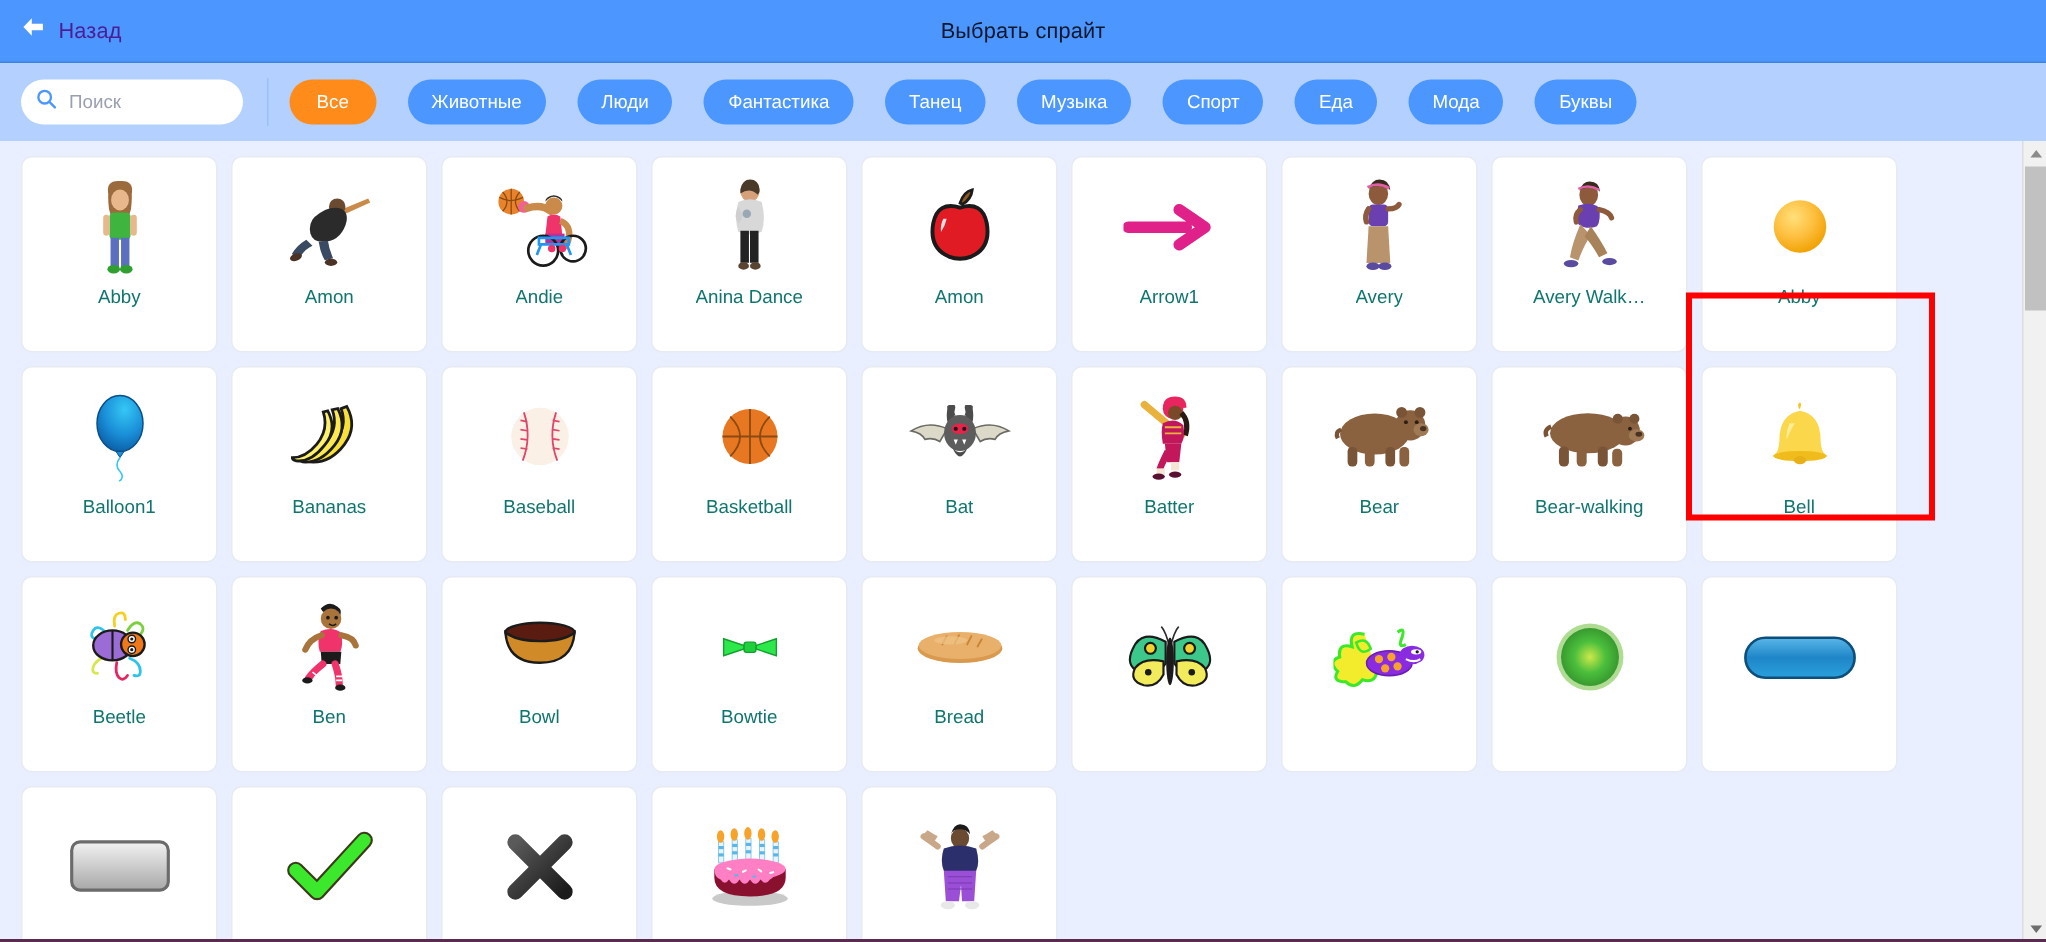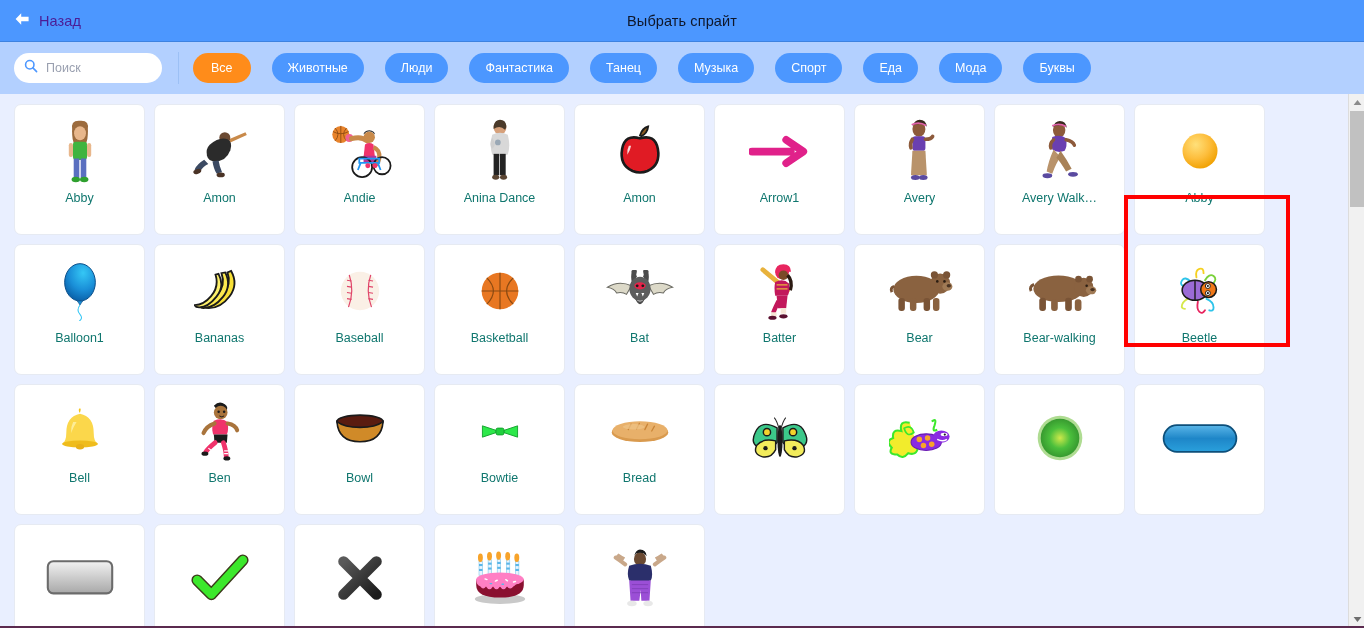--- a/index.html
+++ b/index.html
@@ -499,51 +499,51 @@
  <rect x="38" y="42" width="9" height="16" rx="4" fill="#8a6240"></rect>
  <rect x="57" y="40" width="9" height="18" rx="4" fill="#7a5436"></rect>
  <rect x="70" y="42" width="9" height="16" rx="4" fill="#8a6240"></rect>
  <path d="M15 22 q-7 3 -4 9" stroke="#7a5436" stroke-width="4" fill="none"></path>
 </svg>
           </div>
           <div class="card-label">Bear-walking</div>
         </div>
         <div class="card">
           <div class="card-art">
+            <svg viewBox="0 0 70 70" width="48" height="48">
+ <path d="M35 8 q2 -5 0 -6 q-3 1 -1 6z" fill="#f5c518"></path>
+ <path d="M35 10 q-20 4 -20 28 q0 12 -6 16 h52 q-6 -4 -6 -16 q0 -24 -20 -28z" fill="#fbd74b"></path>
+ <ellipse cx="35" cy="54" rx="26" ry="5" fill="#efbc1c"></ellipse>
+ <ellipse cx="35" cy="58" rx="6" ry="4" fill="#e8b018"></ellipse>
+ <path d="M25 22 q-4 8 -3 16 q4 -10 8 -16z" fill="#fdf0a0" opacity=".9"></path>
+</svg>
+          </div>
+          <div class="card-label">Bell</div>
+        </div>
+        <div class="card">
+          <div class="card-art">
             <svg viewBox="0 0 70 70" width="50" height="50">
  <g stroke-width="2.6" fill="none" stroke-linecap="round">
   <path d="M22 22 q-8 -8 -12 -2 q-4 6 2 8" stroke="#2ec4ea"></path>
   <path d="M30 16 q-2 -10 4 -12 q6 -2 6 6" stroke="#f5d020"></path>
   <path d="M42 20 q6 -10 12 -6 q5 4 0 10" stroke="#7ad13a"></path>
   <path d="M22 44 q-10 4 -12 10 q-2 6 4 6" stroke="#d6e84a"></path>
   <path d="M32 50 q-2 10 2 14 q4 4 8 -2" stroke="#e8255f"></path>
   <path d="M44 46 q10 4 10 12 q0 6 -6 4" stroke="#2ec4ea"></path>
  </g>
  <ellipse cx="28" cy="34" rx="18" ry="14" fill="#9b6bd6" stroke="#1b1b1b" stroke-width="2.2"></ellipse>
  <path d="M28 20 v28" stroke="#1b1b1b" stroke-width="2"></path>
  <circle cx="47" cy="33" r="11" fill="#f07818" stroke="#1b1b1b" stroke-width="2.2"></circle>
  <circle cx="46" cy="28" r="3.5" fill="#ffffff" stroke="#1b1b1b" stroke-width="1.3"></circle>
  <circle cx="46" cy="28" r="1.5" fill="#1b1b1b"></circle>
  <circle cx="46" cy="38" r="3.5" fill="#ffffff" stroke="#1b1b1b" stroke-width="1.3"></circle>
  <circle cx="46" cy="38" r="1.5" fill="#1b1b1b"></circle>
 </svg>
           </div>
           <div class="card-label">Beetle</div>
-        </div>
-        <div class="card">
-          <div class="card-art">
-            <svg viewBox="0 0 70 70" width="48" height="48">
- <path d="M35 8 q2 -5 0 -6 q-3 1 -1 6z" fill="#f5c518"></path>
- <path d="M35 10 q-20 4 -20 28 q0 12 -6 16 h52 q-6 -4 -6 -16 q0 -24 -20 -28z" fill="#fbd74b"></path>
- <ellipse cx="35" cy="54" rx="26" ry="5" fill="#efbc1c"></ellipse>
- <ellipse cx="35" cy="58" rx="6" ry="4" fill="#e8b018"></ellipse>
- <path d="M25 22 q-4 8 -3 16 q4 -10 8 -16z" fill="#fdf0a0" opacity=".9"></path>
-</svg>
-          </div>
-          <div class="card-label">Bell</div>
         </div>
         <div class="card">
           <div class="card-art">
             <svg viewBox="0 0 70 90" width="48" height="62">
  <path d="M26 8 q8 -8 16 -2 q6 4 2 10 q-4 -6 -9 -4 q-6 2 -9 -4z" fill="#1b1b1b"></path>
  <circle cx="36" cy="18" r="10" fill="#a9743c"></circle>
  <circle cx="33" cy="17" r="1.8" fill="#1b1b1b"></circle>
               <circle cx="41" cy="17" r="1.8" fill="#1b1b1b"></circle>
  <path d="M34 23 q4 3 7 0" stroke="#1b1b1b" stroke-width="1.4" fill="none"></path>
  <path d="M26 30 q12 -5 20 2 q2 12 -1 18 h-20 q-3 -10 1 -20z" fill="#f0336b"></path>

